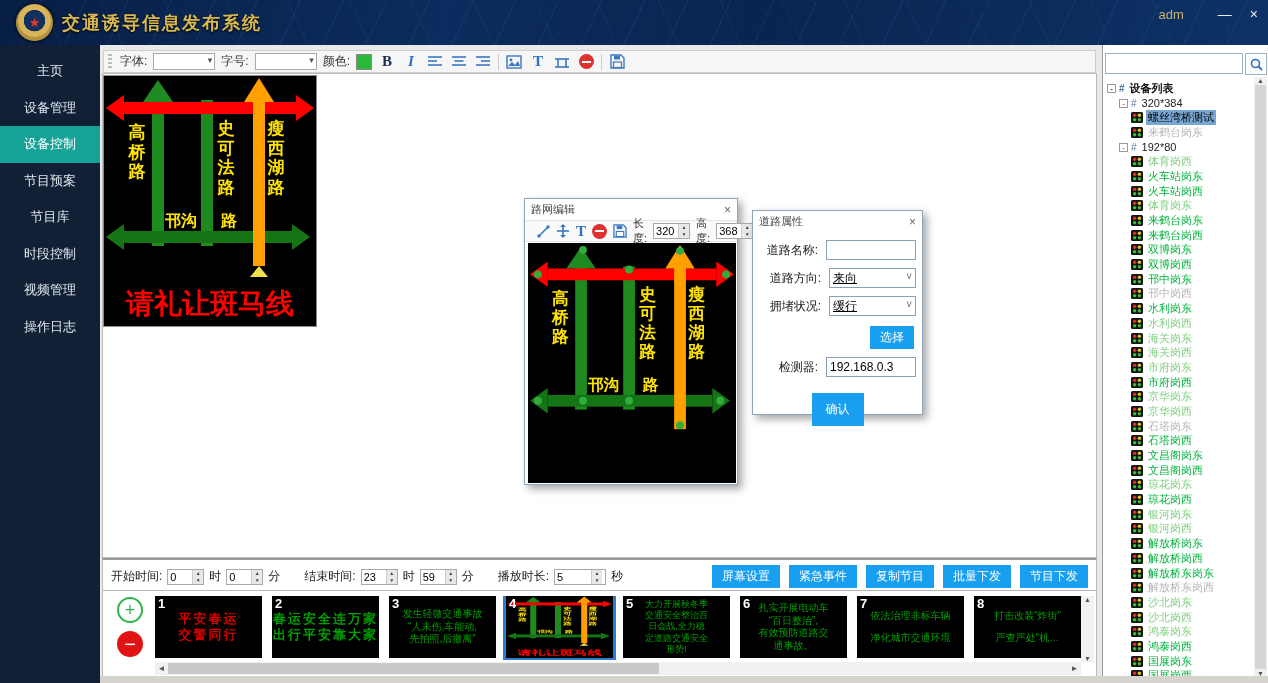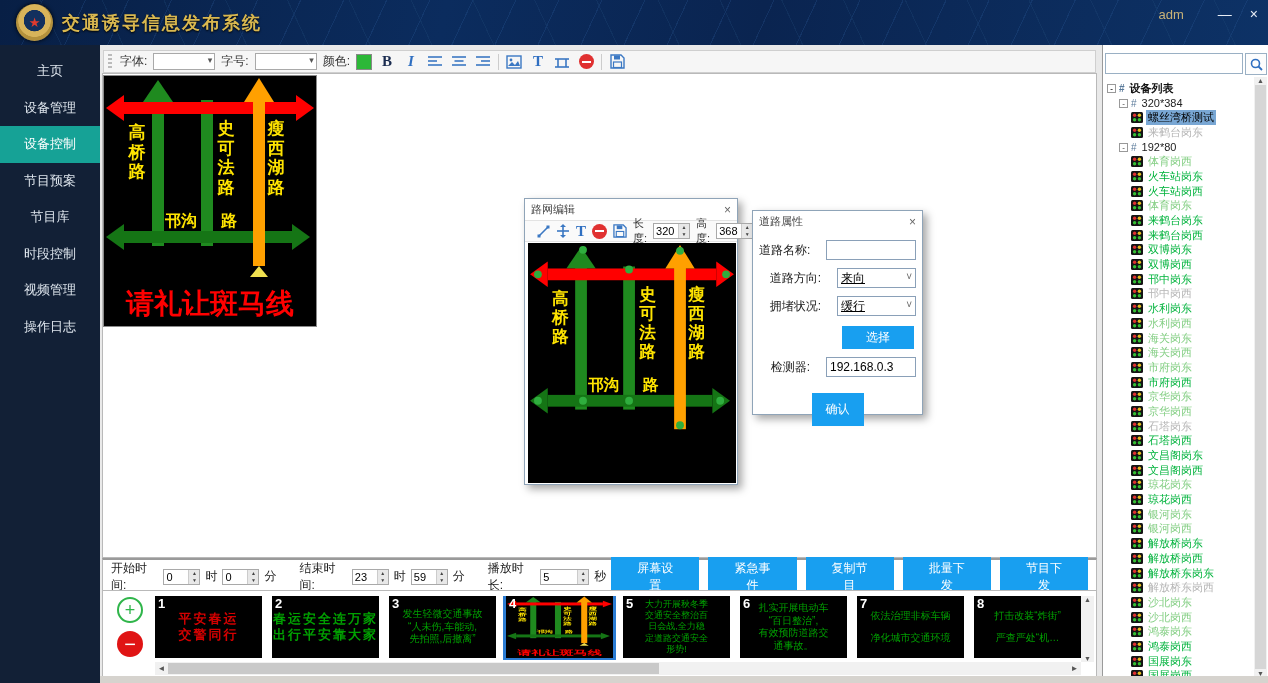--- a/index.html
+++ b/index.html
@@ -59,25 +59,25 @@
   .ed-tbar{height:22px;border-top:1px solid #e3e3e3;border-bottom:1px solid #e3e3e3;display:flex;align-items:center;gap:6px;padding:0 4px;font-size:11px;color:#333;background:#fafafa;}
   .spin{display:inline-flex;border:1px solid #a9a9a9;background:#fff;height:16px;align-items:stretch;}
   .spin input{width:24px;border:0;font-size:11px;padding:0 2px;outline:none;}
   .spin-btns{width:11px;display:flex;flex-direction:column;border-left:1px solid #ccc;}
   .spin-btns span{flex:1;font-size:5px;line-height:7px;text-align:center;color:#444;background:#e8e8e8;cursor:pointer;}
   .ed-canvas{position:absolute;left:3px;top:44px;width:208px;height:240px;background:#000;overflow:hidden;}
 
   
   .props{left:652px;top:165px;width:171px;height:205px;font-size:12px;}
   .prow{display:flex;align-items:center;margin:8px 6px 0 6px;}
-  .plabel{width:62px;text-align:right;color:#222;margin-right:16px;white-space:nowrap;font-size:12px;}
+  .plabel{width:62px;text-align:right;color:#222;margin-right:8px;white-space:nowrap;font-size:12px;}
   .pinput{flex:1;height:20px;border:1px solid #8aa0b8;background:#fff;font-size:12px;padding:0 3px;outline:none;width:90px;}
   .psel{flex:1;height:20px;border:1px solid #8aa0b8;background:#fff;position:relative;display:flex;align-items:center;padding:0 3px;cursor:pointer;text-decoration:underline;}
   .psel:after{content:"˅";position:absolute;right:3px;top:2px;color:#666;font-size:10px;}
-  .btn-blue{background:#189ff0;color:#fff;border:0;font-size:12px;padding:3px 24px;cursor:pointer;}
+  .btn-blue{background:#189ff0;color:#fff;border:0;font-size:12px;padding:3px 10px;cursor:pointer;}
   .sel-row{display:flex;justify-content:flex-end;margin:10px 8px 0 0;}
   .ok-row{display:flex;justify-content:center;margin-top:16px;}
 
   
   .ctrl-bar{position:absolute;left:2px;top:513px;width:995px;height:36px;background:#fff;border:1px solid #b9b9b9;border-top:2px solid #9a9a9a;
     display:flex;align-items:center;gap:5px;padding:0 8px;font-size:12px;color:#222;}
   .ctrl-bar .gap{width:14px;}
   .acts{margin-left:auto;display:flex;gap:9px;}
 
   

